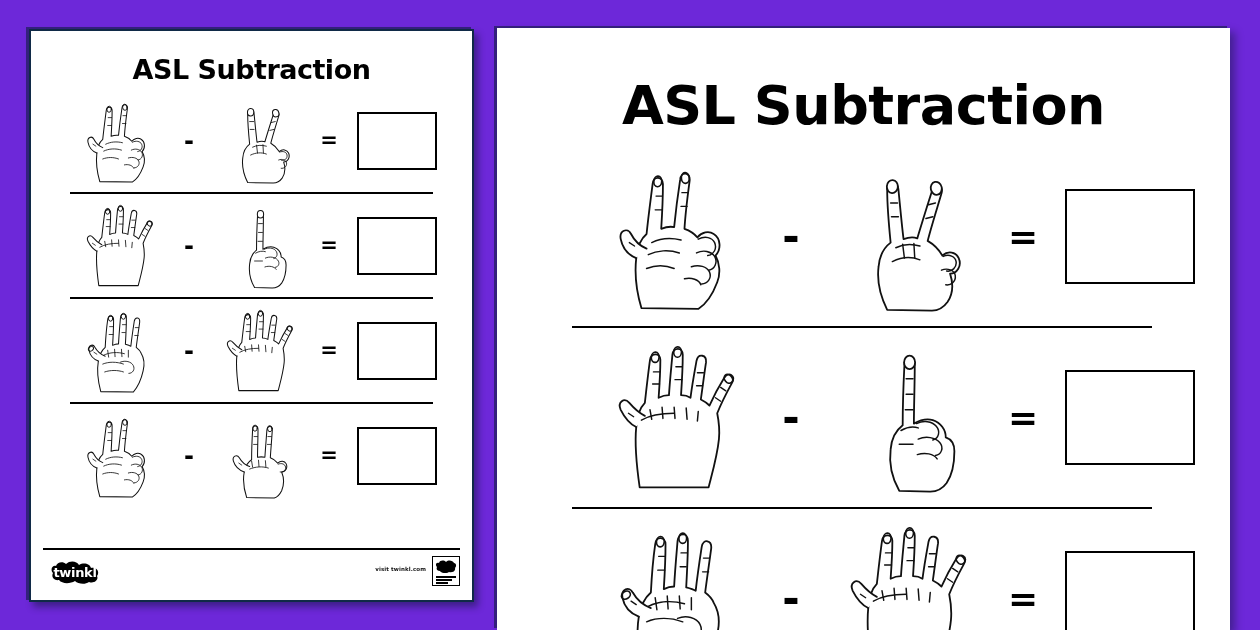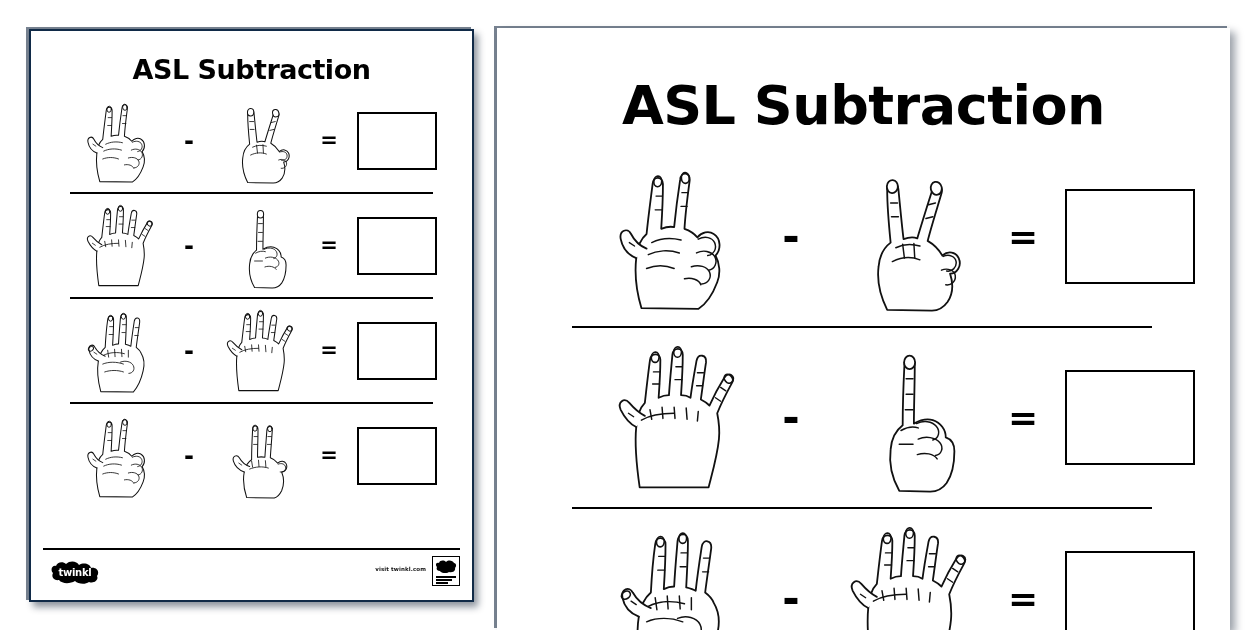--- a/index.html
+++ b/index.html
@@ -10,21 +10,21 @@
     width: 1260px;
     height: 630px;
     overflow: hidden;
     background: #0f72ad;
     font-family: "Liberation Sans", sans-serif;
   }
   #stage {
     position: relative;
     width: 1260px;
     height: 630px;
-    background: #ffffff;
+    background: #6d28d9;
   }
 
   
   .sheet {
     position: absolute;
     background: #ffffff;
     box-sizing: border-box;
   }
   #sheet-left {
     left: 29px;
@@ -143,21 +143,21 @@
     width: 52px;
     height: 24px;
   }
   .twinkl-word {
     position: absolute;
     left: 0; top: 0; right: 0; bottom: 0;
     display: flex;
     align-items: center;
     justify-content: center;
     color: #ffffff;
-    font-size: 10px;
+    font-size: 13px;
     font-weight: bold;
     font-family: "DejaVu Sans", sans-serif;
     letter-spacing: -0.3px;
   }
   #footer-url {
     position: absolute;
     right: 46px;
     top: 18px;
     font-size: 5.5px;
     font-weight: bold;

